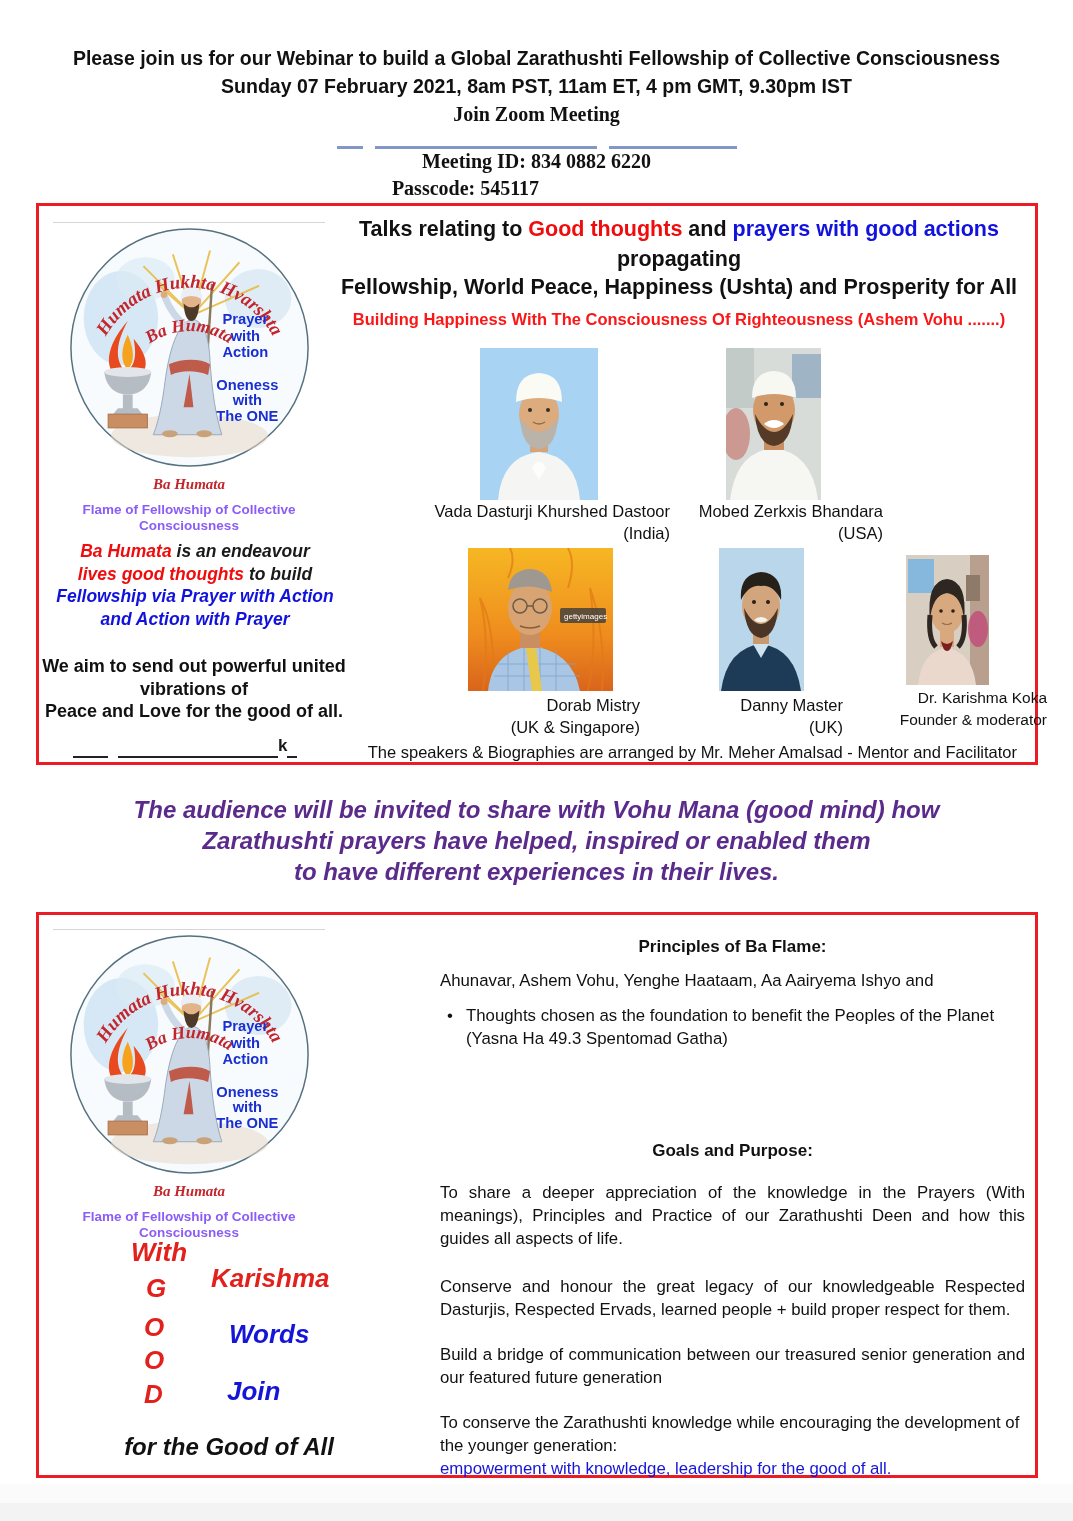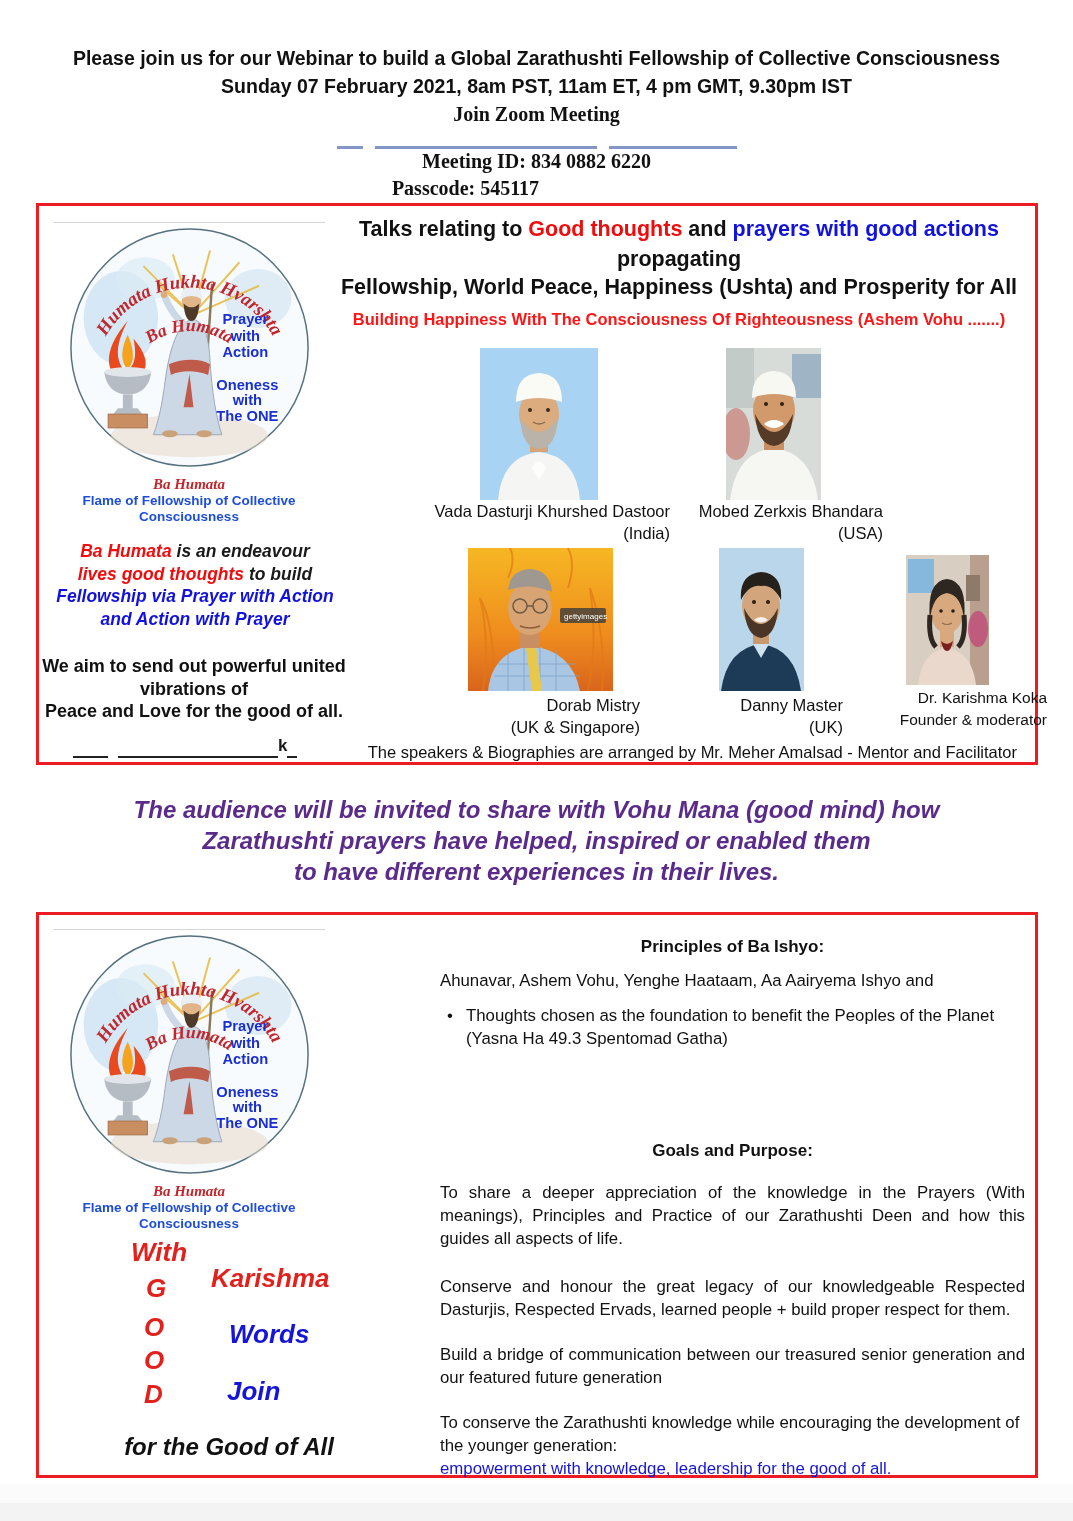--- a/index.html
+++ b/index.html
@@ -13,21 +13,21 @@
   .serif{font-family:"Liberation Serif",serif;font-weight:bold;font-size:20px;color:#111;}
   .link-seg{display:inline-block;height:0;border-bottom:3px solid #8296c8;margin:0 6px;vertical-align:middle;}
 
   
   .redbox{border:3px solid #ec1c24;background:#ffffff;}
 
   
   .logo-wrap{width:272px;border-top:1px solid #d5d5d5;padding-top:2px;text-align:center;}
   .logo-cap1{font-family:"Liberation Serif",serif;font-style:italic;font-weight:bold;
              font-size:15px;color:#c2252b;line-height:17px;margin-top:2px;}
-  .logo-cap2{font-weight:bold;font-size:13.5px;color:#1d4ed8;line-height:16px;}
+  .logo-cap2{font-weight:bold;font-size:13.5px;color:#8b5cf6;line-height:16px;margin-top:9px;}
 
   
   .b1-title{font-weight:bold;font-size:21.5px;line-height:27px;color:#111;}
   .red-t{color:#f00c0c;}
   .blue-t{color:#1212dd;}
   .b1-sub{font-weight:bold;font-size:16.5px;color:#fb1717;}
   .endv{font-weight:bold;font-size:17.5px;line-height:22.5px;text-align:center;}
   .aim{font-weight:bold;font-size:18px;line-height:22.5px;text-align:center;color:#111;}
   .spk-name{font-size:16.5px;line-height:22px;color:#111;text-align:right;}
   .k-seg{display:inline-block;height:0;border-bottom:2px solid #222;vertical-align:bottom;}
@@ -325,21 +325,21 @@
     <div class="abs good-word good-red" style="left:92px;top:322px;">With</div>
     <div class="abs good-word good-red" style="left:107px;top:358px;">G</div>
     <div class="abs good-word good-red" style="left:105px;top:397px;">O</div>
     <div class="abs good-word good-red" style="left:105px;top:430px;">O</div>
     <div class="abs good-word good-red" style="left:105px;top:464px;">D</div>
     <div class="abs good-word good-red" style="left:172px;top:348px;">Karishma</div>
     <div class="abs good-word good-blue" style="left:190px;top:404px;">Words</div>
     <div class="abs good-word good-blue" style="left:188px;top:461px;">Join</div>
     <div class="abs good-word good-black" style="left:50px;top:518px;width:280px;text-align:center;font-size:24px;">for the Good of All</div>
 
-    <div class="abs b2-h" style="left:401px;top:22px;width:585px;">Principles of Ba Ishyo:</div>
+    <div class="abs b2-h" style="left:401px;top:22px;width:585px;">Principles of Ba Flame:</div>
     <div class="abs b2-body" style="left:401px;top:54px;width:585px;">Ahunavar, Ashem Vohu, Yenghe Haataam, Aa Aairyema Ishyo and</div>
     <div class="abs b2-body" style="left:401px;top:89px;width:585px;">
       <div class="bullet-row">Thoughts chosen as the foundation to benefit the Peoples of the Planet (Yasna Ha 49.3 Spentomad Gatha)</div>
     </div>
     <div class="abs b2-h" style="left:401px;top:226px;width:585px;">Goals and Purpose:</div>
     <div class="abs b2-body b2-just" style="left:401px;top:266px;width:585px;">To share a deeper appreciation of the knowledge in the Prayers (With meanings), Principles and Practice of our Zarathushti Deen and how this guides all aspects of life.</div>
     <div class="abs b2-body b2-just" style="left:401px;top:360px;width:585px;">Conserve and honour the great legacy of our knowledgeable Respected Dasturjis, Respected Ervads, learned people + build proper respect for them.</div>
     <div class="abs b2-body b2-just" style="left:401px;top:428px;width:585px;">Build a bridge of communication between our treasured senior generation and our featured future generation</div>
     <div class="abs b2-body" style="left:401px;top:496px;width:585px;">
       <span>To conserve the Zarathushti knowledge while encouraging the development of the younger generation:</span><br>

